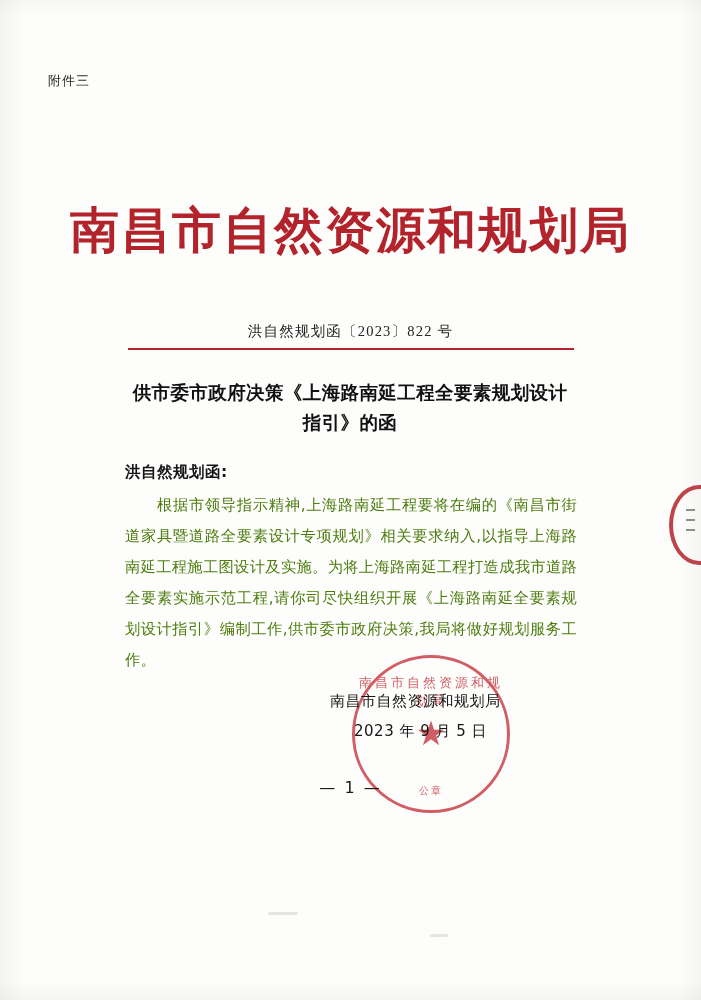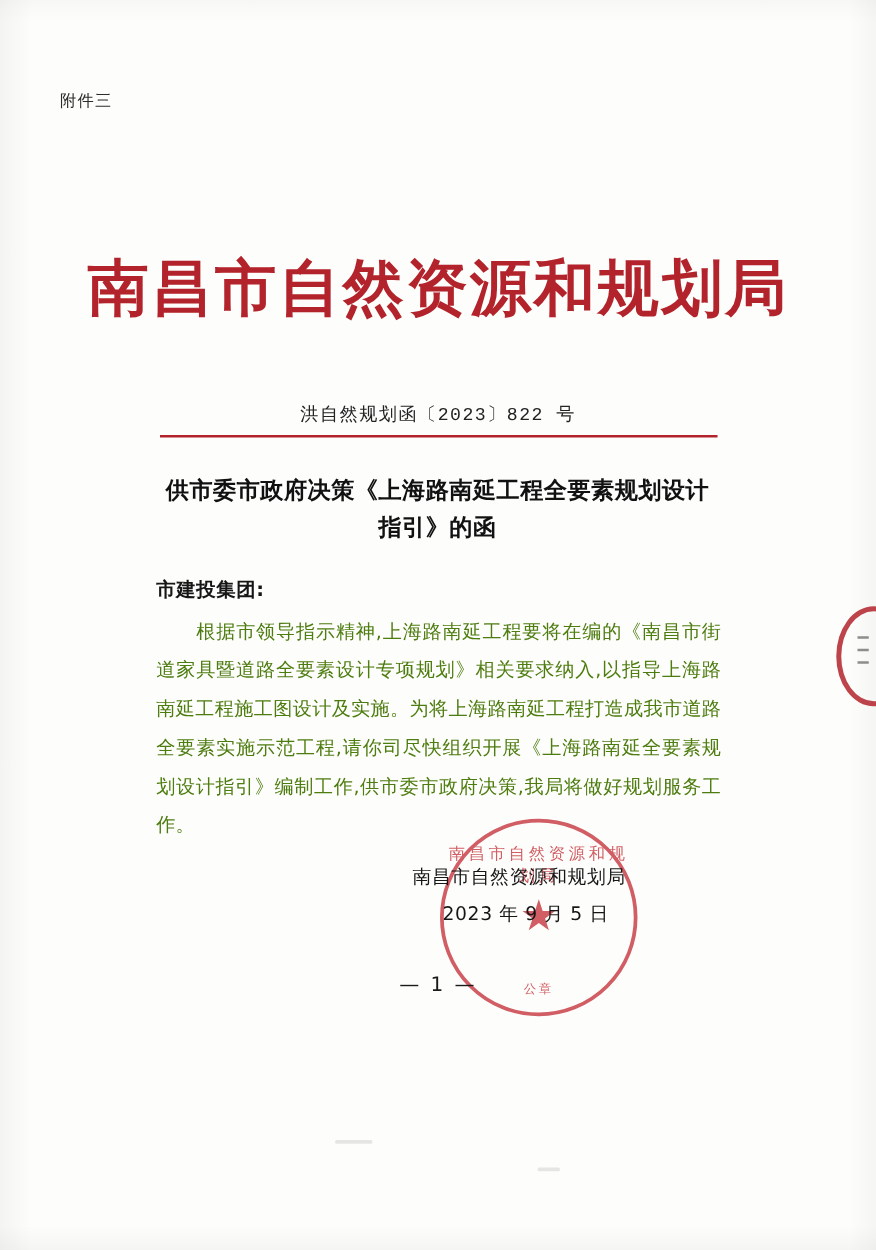--- a/index.html
+++ b/index.html
@@ -53,21 +53,21 @@
     letter-spacing: 2px;
     color: #b3232b;
     white-space: nowrap;
   }
   .doc-number {
     position: absolute;
     top: 322px;
     left: 0;
     width: 701px;
     text-align: center;
-    font-family: Liberation Mono, monospace;
+    font-family: Liberation Serif, serif;
     font-size: 14.5px;
     letter-spacing: 1.2px;
     color: #232323;
   }
   .red-rule {
     position: absolute;
     top: 348px;
     left: 128px;
     width: 446px;
     height: 2px;
@@ -209,21 +209,21 @@
   <div class="attach-label">附件三</div>
 
   <div class="letterhead">南昌市自然资源和规划局</div>
 
   <div class="doc-number">洪自然规划函〔2023〕822 号</div>
 
   <div class="red-rule"></div>
 
   <div class="title">供市委市政府决策《上海路南延工程全要素规划设计指引》的函</div>
 
-  <div class="salutation">市建投集团:</div>
+  <div class="salutation">洪自然规划函:</div>
 
   <div class="body-text">根据市领导指示精神,上海路南延工程要将在编的《南昌市街道家具暨道路全要素设计专项规划》相关要求纳入,以指导上海路南延工程施工图设计及实施。为将上海路南延工程打造成我市道路全要素实施示范工程,请你司尽快组织开展《上海路南延全要素规划设计指引》编制工作,供市委市政府决策,我局将做好规划服务工作。</div>
 
   <div class="seal">
     <div class="seal-text-top">南昌市自然资源和规划局</div>
     <div class="seal-star">★</div>
     <div class="seal-text-bottom">公章</div>
   </div>
 
   <div class="signature">

